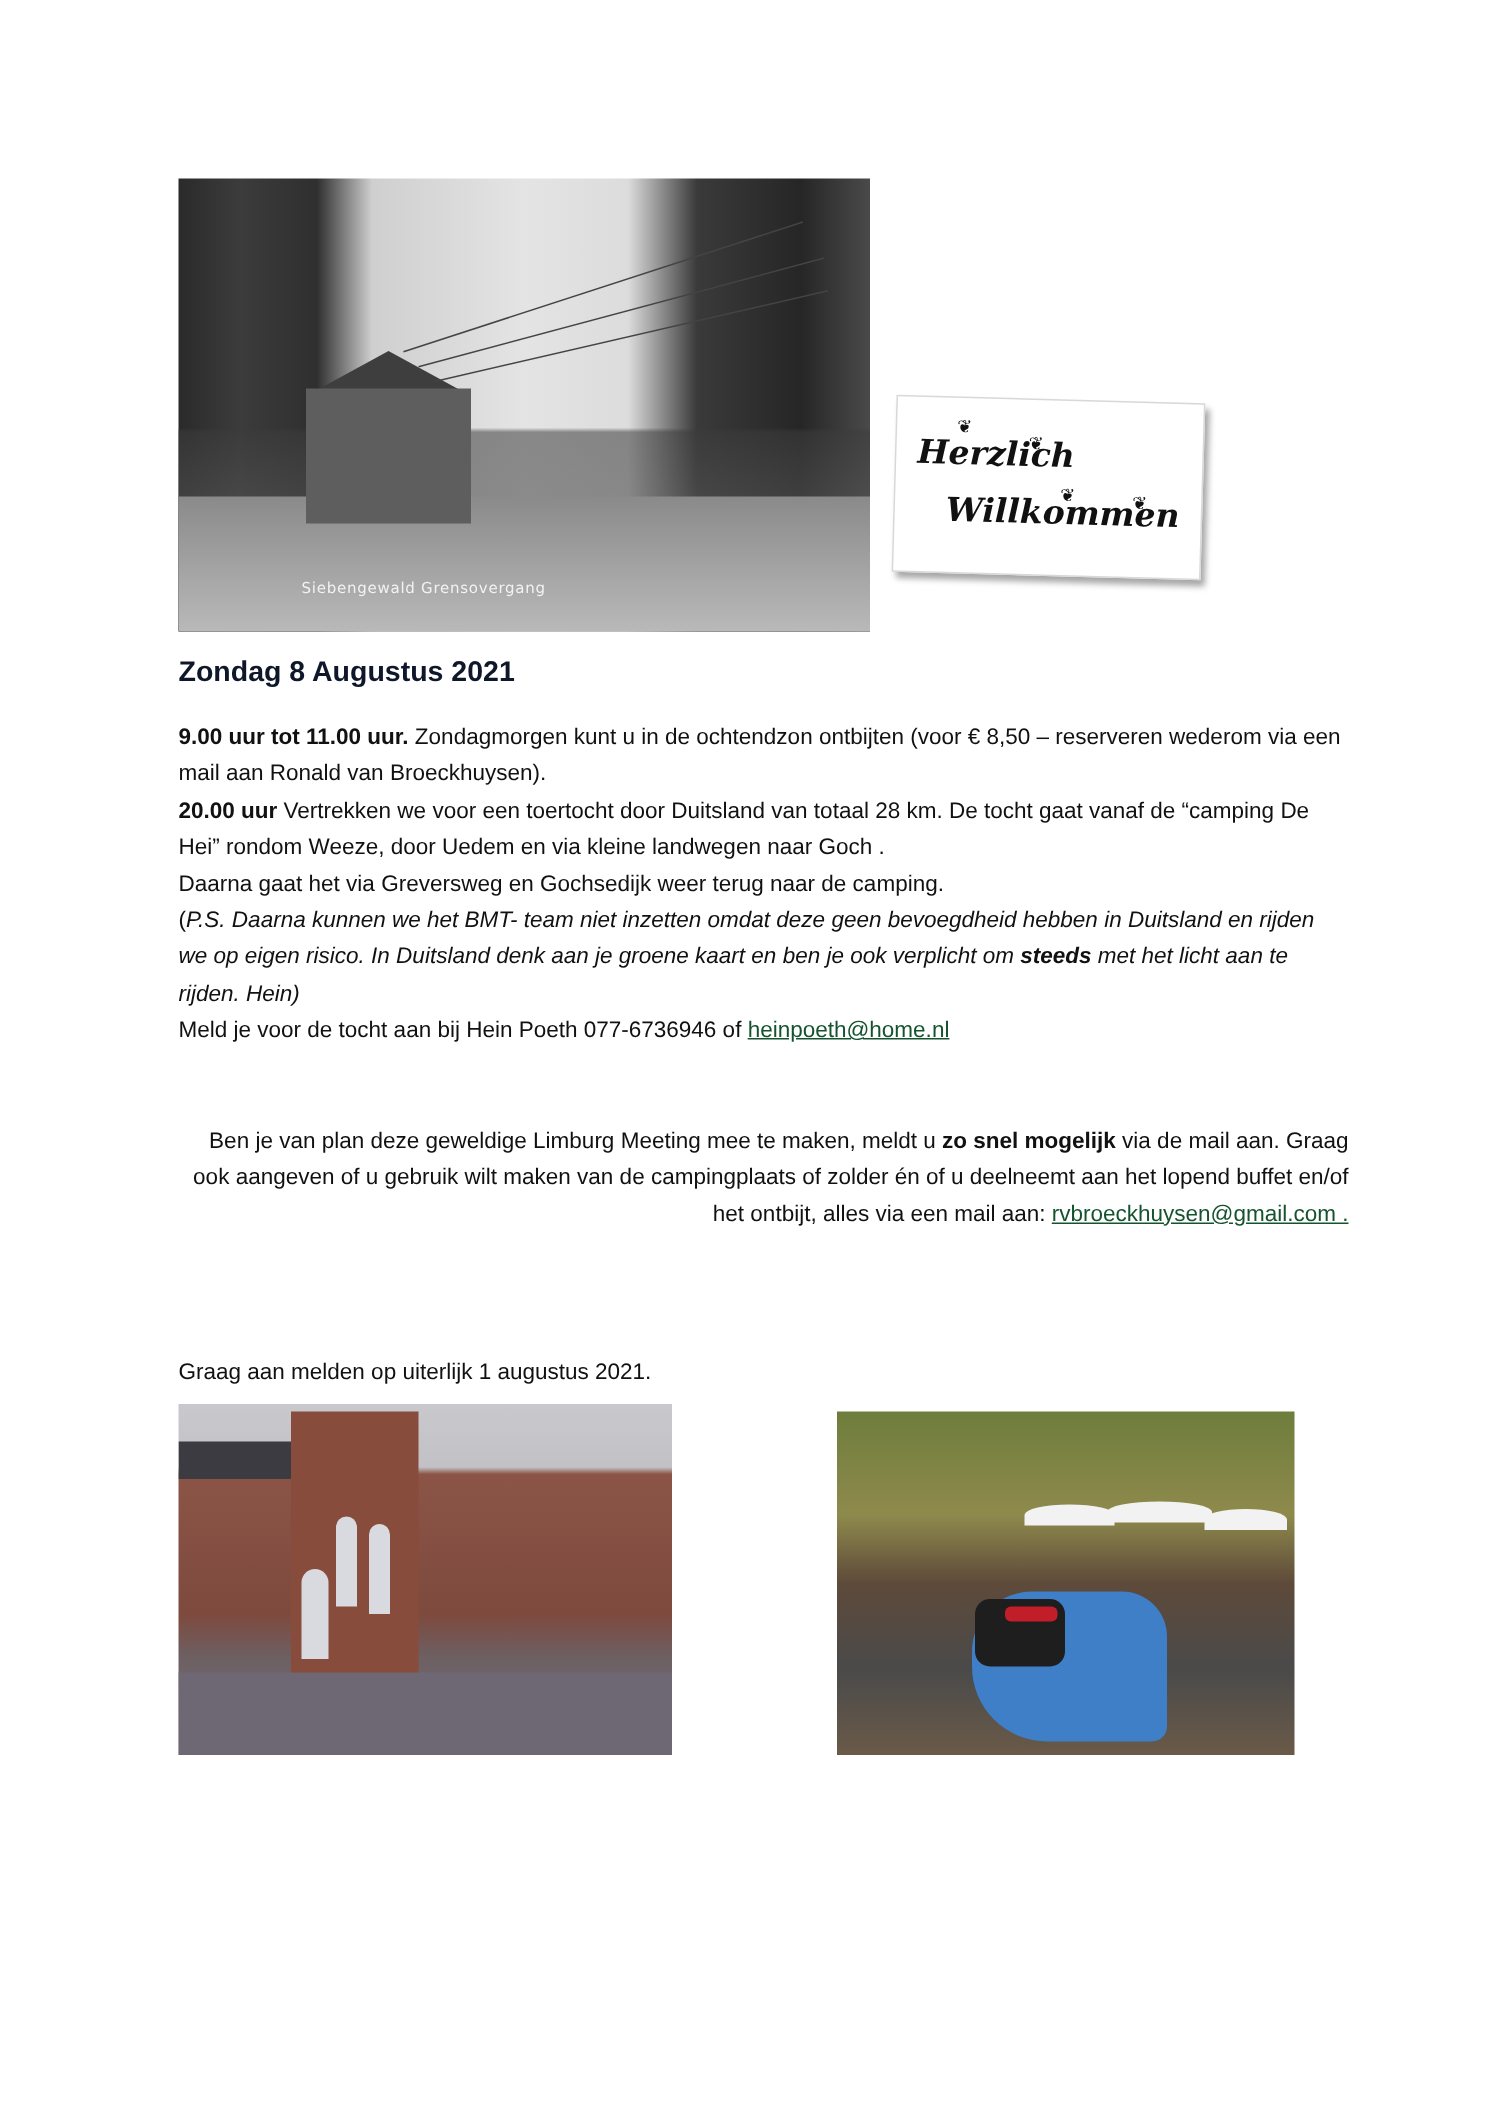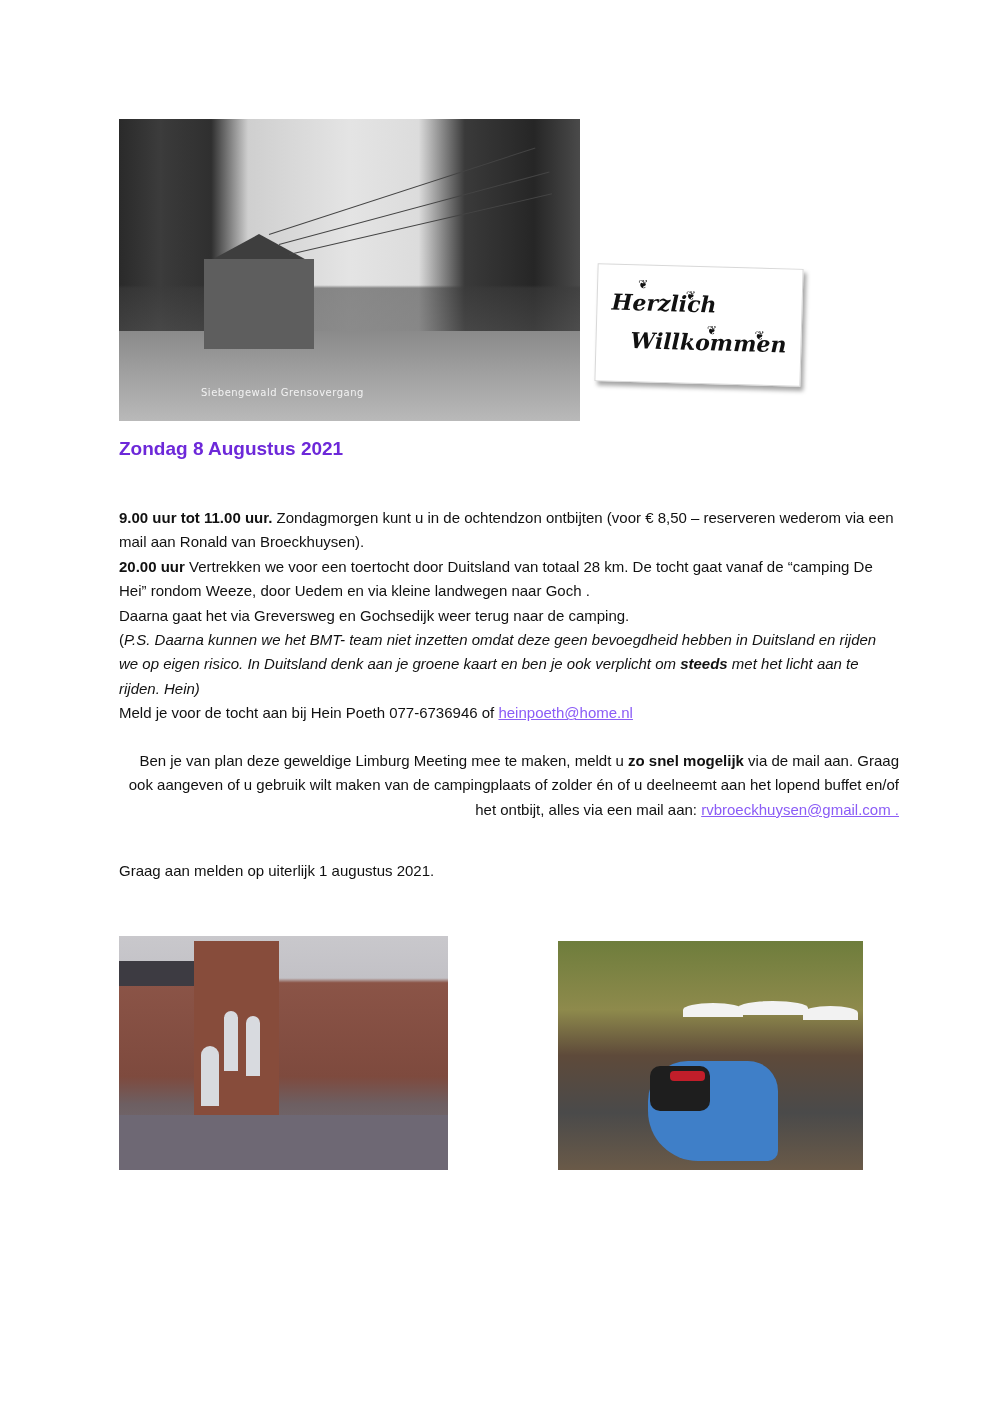--- a/index.html
+++ b/index.html
@@ -24,26 +24,26 @@
 
   .welcome-sign { position: absolute; left: 596px; top: 266px; width: 204px; height: 116px;
     background: #fff; border: 1px solid #d8d8d8; box-shadow: 3px 4px 4px rgba(0,0,0,0.35);
     transform: rotate(1.6deg); }
   .welcome-line1, .welcome-line2 { position: absolute; font-family: "DejaVu Serif", serif; font-style: italic;
     font-weight: bold; color: #111; }
   .welcome-line1 { left: 14px; top: 24px; font-size: 22px; }
   .welcome-line2 { left: 34px; top: 62px; font-size: 22px; }
   .butterfly { position: absolute; font-size: 12px; color: #111; }
 
-  .heading { position: absolute; left: 119px; top: 438px; font-size: 19px; font-weight: bold; color: #6d28d9; }
+  .heading { position: absolute; left: 119px; top: 438px; font-size: 19px; font-weight: bold; color: #0f172a; }
 
   .text { position: absolute; left: 119px; width: 780px; font-size: 15px; line-height: 24.4px; color: #111; }
   .text b { font-weight: bold; }
   .text i { font-style: italic; }
-  .link { color: #8b5cf6; text-decoration: underline; }
+  .link { color: #14532d; text-decoration: underline; }
 
   .photo-goch { left: 119px; top: 936px; width: 329px; height: 234px;
     background: linear-gradient(180deg, #c9c8cc 0%, #c2c1c6 18%, #8b5447 20%, #7e4a3e 60%, #6d5f62 72%, #7b7780 100%); }
   .goch-tower { position: absolute; left: 75px; top: 5px; width: 85px; height: 185px; background: #874c3b; }
   .goch-win { position: absolute; background: #d8dadf; border-radius: 14px 14px 0 0; }
   .goch-roof { position: absolute; left: 0; top: 25px; width: 80px; height: 25px; background: #3d3b42; }
   .goch-square { position: absolute; left: 0; bottom: 0; width: 100%; height: 55px; background: #6e6874; }
 
   .photo-market { left: 558px; top: 941px; width: 305px; height: 229px;
     background: linear-gradient(180deg, #6e7d3c 0%, #8e8a4c 30%, #5e4a3a 50%, #4a4a4a 75%, #6a5a48 100%); }
@@ -72,31 +72,31 @@
     <span class="butterfly" style="left:40px;top:12px;">❦</span>
     <span class="butterfly" style="left:88px;top:22px;">❦</span>
     <span class="butterfly" style="left:110px;top:56px;">❦</span>
     <span class="butterfly" style="left:158px;top:60px;">❦</span>
     <span class="welcome-line1">Herzlich</span>
     <span class="welcome-line2">Willkommen</span>
   </div>
 
   <div class="heading">Zondag 8 Augustus 2021</div>
 
-  <div class="text" style="top:506px;">
+  <div class="text" style="top:480px;">
     <div><b>9.00 uur tot 11.00 uur.</b><span> Zondagmorgen kunt u in de ochtendzon ontbijten (voor  € 8,50 – reserveren wederom via een mail aan Ronald van Broeckhuysen).</span></div>
     <div><b>20.00 uur</b><span> Vertrekken we voor een toertocht door Duitsland van totaal 28 km. De tocht gaat vanaf de “camping  De Hei”  rondom Weeze,  door Uedem en via kleine landwegen naar Goch .</span></div>
     <div>Daarna gaat het via Greversweg en Gochsedijk  weer terug naar de camping.</div>
     <div><span>(</span><i>P.S. Daarna kunnen we het BMT- team niet inzetten omdat deze geen bevoegdheid hebben in Duitsland en rijden we op eigen risico.  In Duitsland denk aan je groene kaart en  ben je ook  verplicht om </i><i><b>steeds</b></i><i> met het  licht aan te rijden. Hein)</i></div>
     <div><span>Meld je voor de tocht aan bij Hein Poeth 077-6736946 of </span><a class="link" href="#">heinpoeth@home.nl</a></div>
   </div>
 
   <div class="text" style="top:749px;text-align:right;"><span>Ben je van plan deze geweldige Limburg Meeting mee te maken, meldt u </span><b>zo snel mogelijk</b><span> via de mail aan. Graag  ook aangeven of u gebruik wilt maken van de campingplaats of zolder én  of u deelneemt aan het lopend buffet en/of het ontbijt, alles via een mail aan:  </span><a class="link" href="#">rvbroeckhuysen@gmail.com .</a></div>
 
-  <div class="text" style="top:859px;">Graag aan melden op uiterlijk 1 augustus 2021.</div>
+  <div class="text" style="top:903px;">Graag aan melden op uiterlijk 1 augustus 2021.</div>
 
   <div class="photo photo-goch">
     <div class="goch-roof"></div>
     <div class="goch-tower"></div>
     <div class="goch-win" style="left:82px;top:110px;width:18px;height:60px;"></div>
     <div class="goch-win" style="left:105px;top:75px;width:14px;height:60px;"></div>
     <div class="goch-win" style="left:127px;top:80px;width:14px;height:60px;"></div>
     <div class="goch-square"></div>
   </div>
 

